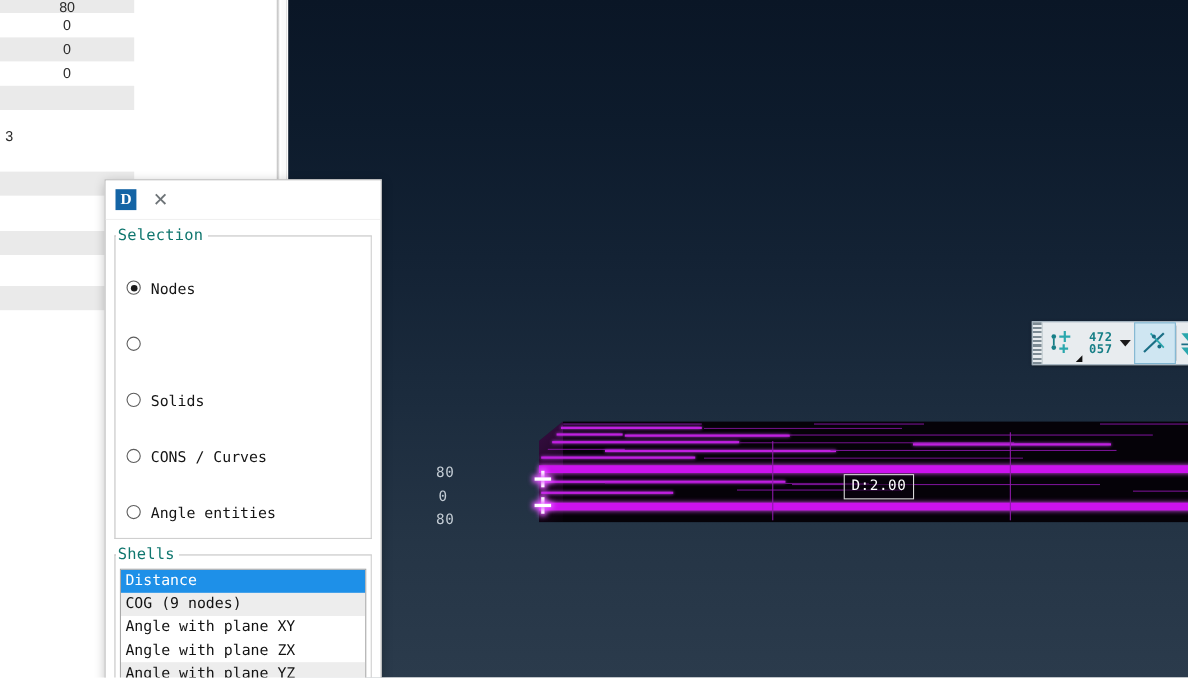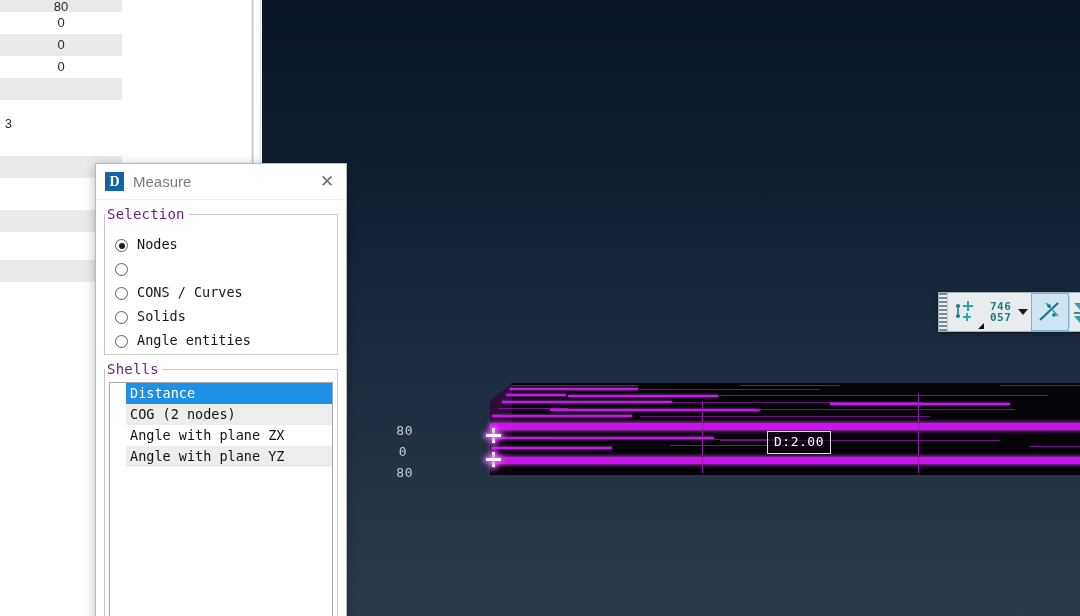--- a/index.html
+++ b/index.html
@@ -234,31 +234,32 @@
     margin: 6px 0 0 0;
     padding: 0 0 6px 0;
     border: 1px solid #c3c3c3;
     border-right-color: #cfcfcf;
     border-bottom-color: #cfcfcf;
   }
   fieldset.group > legend {
     padding: 0 4px 0 2px;
     font-family: "DejaVu Sans Mono", monospace;
     font-size: 14px;
-    color: #701a75;
+    color: #0f766e;
     letter-spacing: .2px;
   }
   .radio-list { padding: 6px 0 0 10px; }
   .radio-row {
-    display: flex; align-items: flex-end;
+    display: flex; align-items: flex-start;
     height: 24px;
     font-family: "DejaVu Sans Mono", monospace;
     font-size: 13.5px;
     color: #141414;
     letter-spacing: 0;
+    margin-top: 27px;
   }
   .radio-mark {
     width: 13px; height: 13px; border-radius: 50%;
     border: 1px solid #5e5e5e; background: #fff;
     margin-right: 9px; flex: none;
     position: relative;
   }
   .radio-row.checked .radio-mark::after {
     content: ""; position: absolute;
     left: 2.5px; top: 2.5px; width: 6px; height: 6px;
@@ -273,21 +274,20 @@
     height: 246px;
     overflow: hidden;
   }
   .res-item {
     height: 21px; line-height: 21px;
     padding-left: 4px;
     font-family: "DejaVu Sans Mono", monospace;
     font-size: 13.5px;
     color: #121212;
     white-space: nowrap;
-    margin-left: 16px;
   }
   .res-item.zebra { background: #ededed; }
   .res-item.selected { background: #1e90e8; color: #ffffff; }
 </style>
 </head>
 <body>
 
 <div id="root">
 
   <div class="app-left-panel">
@@ -385,21 +385,21 @@
             <line x1="9" y1="6" x2="19" y2="6"></line>
               <line x1="14" y1="1" x2="14" y2="11"></line>
             <line x1="9" y1="17" x2="17" y2="17"></line>
               <line x1="13" y1="13" x2="13" y2="21"></line>
           </g>
         </svg>
         <span class="tb-corner"></span>
       </div>
 
       <div class="tb-count">
-        <span>746</span>
+        <span>472</span>
         <span>057</span>
       </div>
 
       <div class="tb-caret">
         <i></i>
       </div>
 
       <div class="tb-btn active">
         <svg width="26" height="24" viewBox="0 0 26 24">
           <line x1="3" y1="20" x2="21" y2="3" stroke="#1b6f86" stroke-width="2"></line>
@@ -418,58 +418,58 @@
           <polygon points="2,16 14,16 8,23" fill="#2aa7ad"></polygon>
         </svg>
       </div>
     </div>
   </div>
 
   <div class="dialog">
 
     <div class="dlg-titlebar">
       <div class="dlg-icon">D</div>
-      <div class="dlg-title">Measure</div>
       <div class="dlg-close">✕</div>
     </div>
 
     <div class="dlg-body">
 
       <fieldset class="group">
         <legend>Selection</legend>
         <div class="radio-list">
 
           <div class="radio-row checked">
             <span class="radio-mark"></span>
             <span>Nodes</span>
           </div>
           <div class="radio-row">
             <span class="radio-mark"></span>
           </div>
           <div class="radio-row">
             <span class="radio-mark"></span>
-            <span>CONS / Curves</span>
+            <span>Solids</span>
           </div>
           <div class="radio-row">
             <span class="radio-mark"></span>
-            <span>Solids</span>
+            <span>CONS / Curves</span>
           </div>
           <div class="radio-row">
             <span class="radio-mark"></span>
             <span>Angle entities</span>
           </div>
 
         </div>
       </fieldset>
 
       <fieldset class="group results-group">
         <legend>Shells</legend>
         <div class="results-list">
           <div class="res-item selected">Distance</div>
-          <div class="res-item zebra">COG (2 nodes)</div>
+          <div class="res-item zebra">COG (9 nodes)</div>
+          <div class="res-item">Angle with plane XY</div>
           <div class="res-item">Angle with plane ZX</div>
           <div class="res-item zebra">Angle with plane YZ</div>
         </div>
       </fieldset>
 
     </div>
   </div>
 
 </div>
 

